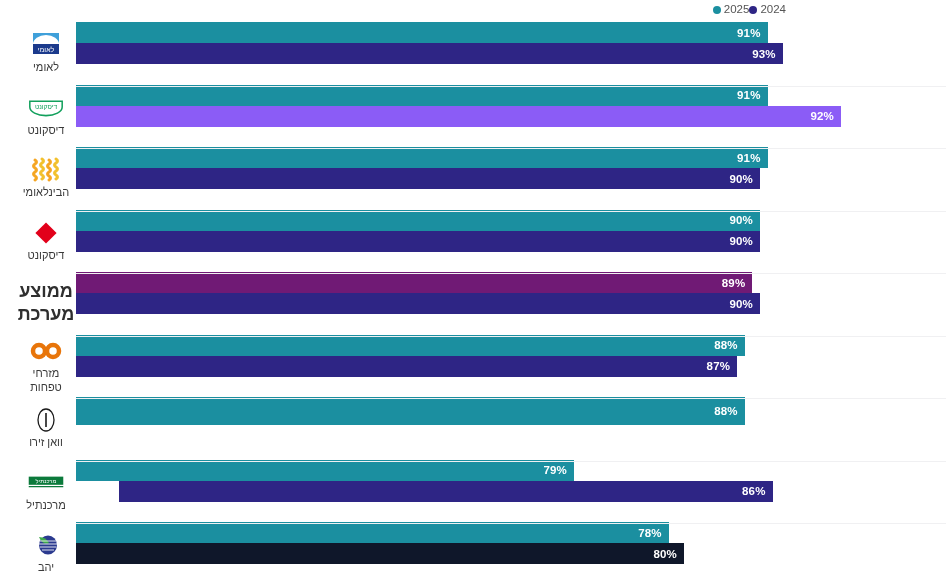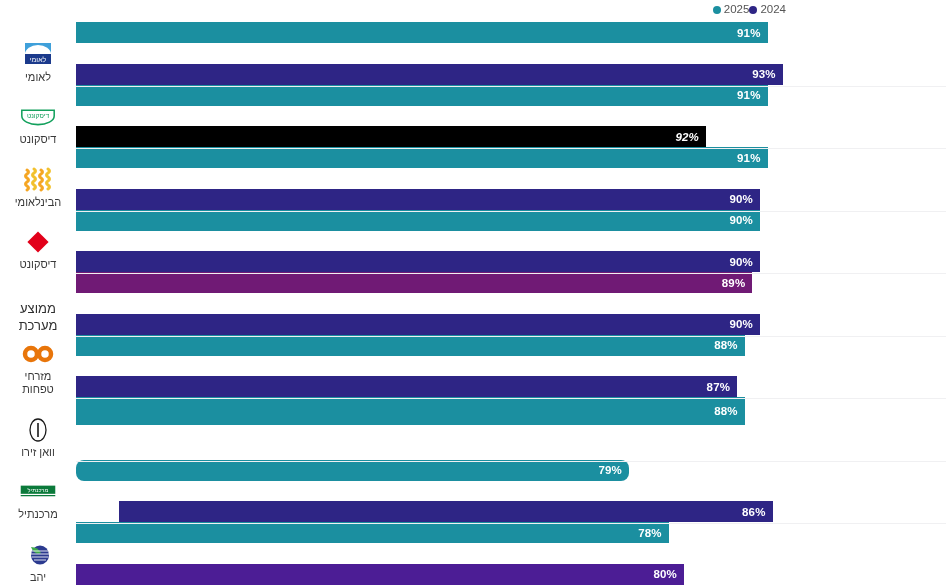--- a/index.html
+++ b/index.html
@@ -66,54 +66,56 @@
   
   .cat {
     position: absolute;
     left: 0;
     top: 0;
     width: 76px;
     height: 100%;
     display: flex;
     flex-direction: column;
     align-items: center;
-    justify-content: flex-end;
+    justify-content: center;
     gap: 2px;
+    padding-left: 8px;
   }
   .cat-text {
     font-size: 11px;
     color: #3a3a3a;
     text-align: center;
     line-height: 1.25;
     direction: rtl;
     white-space: nowrap;
   }
   .cat-text.big {
-    font-size: 13px;
+    font-size: 18px;
     color: #2f2f2f;
     line-height: 1.3;
+    font-weight: bold;
   }
   .logo {
     width: 40px;
     height: 28px;
     display: flex;
     align-items: center;
     justify-content: center;
   }
 
   
   .bars {
     position: absolute;
     left: 76px;
     top: 0;
     right: 0;
     height: 100%;
     display: flex;
     flex-direction: column;
-    justify-content: space-between;
+    justify-content: flex-start;
   }
   .bar {
     position: relative;
     height: 21px;
     display: flex;
     align-items: center;
     justify-content: flex-end;
     box-sizing: border-box;
   }
   .bar.tall { height: 28px; }
@@ -179,21 +181,21 @@
               <path d="M4 4 h34 v6 a17 9 0 0 1 -34 0 Z" fill="none" stroke="#12A05C" stroke-width="1.6"></path>
               <text x="21" y="12" font-size="7" fill="#12A05C" text-anchor="middle" font-family="Liberation Sans, sans-serif">דיסקונט</text>
             </svg>
           </div>
           <div class="cat-text">דיסקונט</div>
         </div>
         <div class="bars">
           <div class="bar" style="width: 691.6px; background: rgb(27, 143, 160);">
             <span class="bar-value">91%</span>
           </div>
-          <div class="bar" style="width: 630px; background: #000000; font-style: italic;">
+          <div class="bar" style="width: 765px; background: #8b5cf6;">
             <span class="bar-value">92%</span>
           </div>
         </div>
       </div>
       <div class="sep" style="top: 63.5px;"></div>
       <div class="row" style="top: 125px; height: 62.5px;">
         <div class="cat">
           <div class="logo">
             <svg width="30" height="26" viewBox="0 0 30 26">
               <g fill="#F5A623">
@@ -299,21 +301,21 @@
           <div class="logo">
             <svg width="44" height="20" viewBox="0 0 44 20">
               <rect x="3" y="3" width="38" height="9" fill="#0B7A3B"></rect>
               <text x="22" y="10.2" font-size="6.4" fill="#ffffff" text-anchor="middle" font-family="Liberation Sans, sans-serif">מרכנתיל</text>
               <line x1="3" y1="14" x2="41" y2="14" stroke="#0B7A3B" stroke-width="1.4"></line>
             </svg>
           </div>
           <div class="cat-text">מרכנתיל</div>
         </div>
         <div class="bars">
-          <div class="bar" style="width: 553px; background: rgb(27, 143, 160); border-radius: 8px;">
+          <div class="bar" style="width: 498px; background: rgb(27, 143, 160);">
             <span class="bar-value">79%</span>
           </div>
           <div class="bar" style="width: 653.6px; background: rgb(46, 37, 133); margin-left: 43px;">
             <span class="bar-value">86%</span>
           </div>
         </div>
       </div>
       <div class="sep" style="top: 438.5px;"></div>
       <div class="row" style="top: 500px; height: 62.5px;">
         <div class="cat">
@@ -328,21 +330,21 @@
                 <line x1="11" y1="18" x2="23" y2="18"></line>
               </g>
             </svg>
           </div>
           <div class="cat-text">יהב</div>
         </div>
         <div class="bars">
           <div class="bar" style="width: 592.8px; background: rgb(27, 143, 160);">
             <span class="bar-value">78%</span>
           </div>
-          <div class="bar" style="width: 608px; background: #4c1d95;">
+          <div class="bar" style="width: 608px; background: #0f172a;">
             <span class="bar-value">80%</span>
           </div>
         </div>
       </div>
       <div class="sep" style="top: 501px;"></div>
     </div>
 
 </div>
 
 </body></html>

